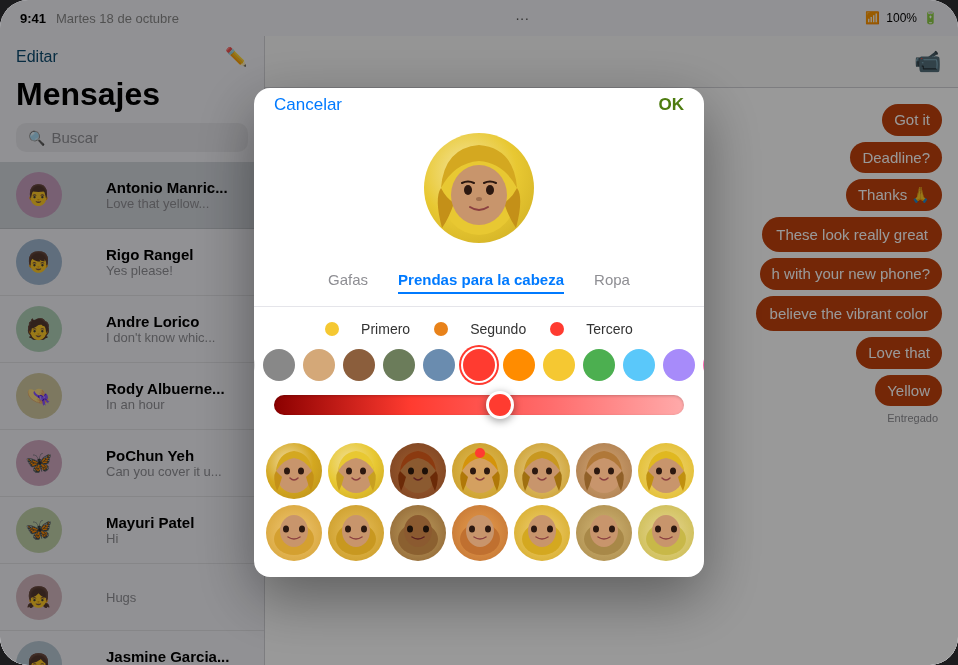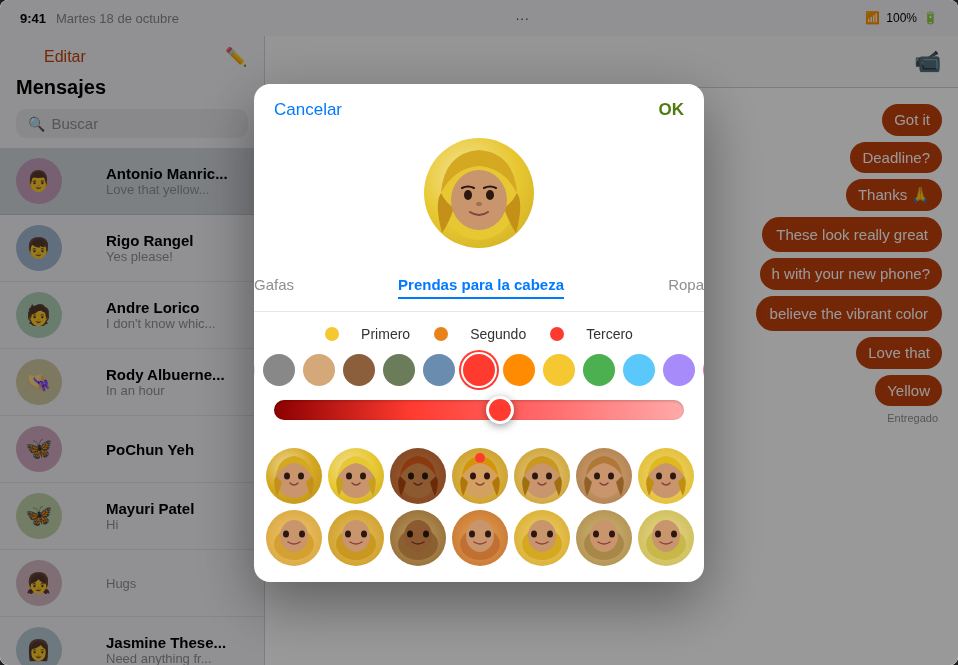--- a/index.html
+++ b/index.html
@@ -12,21 +12,21 @@
       position: relative;
     }
 
     
     .ipad-frame {
       width: 958px;
       height: 665px;
       background: #f2f2f7;
       position: relative;
       overflow: hidden;
-      border-radius: 8px;
+      border-radius: 28px;
     }
 
     
     .status-bar {
       position: absolute;
       top: 0; left: 0; right: 0;
       height: 36px;
       background: #f2f2f7;
       display: flex;
       align-items: center;
@@ -68,27 +68,26 @@
       flex-direction: column;
       z-index: 1;
     }
     .sidebar-header {
       padding: 10px 16px 8px;
       display: flex;
       align-items: center;
       justify-content: space-between;
     }
     .sidebar-edit-btn {
-      color: #c2410c;
+      color: #0c4a6e;
       font-size: 16px;
       cursor: pointer;
-      margin-left: 28px;
     }
     .sidebar-title {
-      font-size: 20px;
+      font-size: 32px;
       font-weight: 700;
       color: #000;
       padding: 0 16px 10px;
     }
     .sidebar-search {
       margin: 0 16px 10px;
       background: #e5e5ea;
       border-radius: 10px;
       padding: 6px 12px;
       display: flex;
@@ -217,21 +216,21 @@
       overflow: hidden;
       box-shadow: 0 20px 60px rgba(0,0,0,0.4);
       display: flex;
       flex-direction: column;
     }
 
     .modal-navbar {
       display: flex;
       align-items: center;
       justify-content: space-between;
-      padding: 16px 20px 8px;
+      padding: 7px 20px 8px;
     }
     .modal-cancel {
       color: #007aff;
       font-size: 17px;
       cursor: pointer;
     }
     .modal-ok {
       color: #4d7c0f;
       font-size: 17px;
       font-weight: 600;
@@ -254,22 +253,22 @@
       overflow: hidden;
       display: flex;
       align-items: center;
       justify-content: center;
       font-size: 80px;
     }
 
     
     .modal-tabs {
       display: flex;
-      justify-content: space-between;
-      gap: 18px;
+      justify-content: center;
+      gap: 30px;
       padding: 8px 0 12px;
       border-bottom: 1px solid #e5e5ea;
     }
     .tab-item {
       font-size: 15px;
       color: #8e8e93;
       cursor: pointer;
       padding: 4px 0;
     }
     .tab-item.active {
@@ -438,20 +437,21 @@
           <div class="conv-content">
             <div class="conv-name">Rody Albuerne...</div>
             <div class="conv-preview">In an hour</div>
           </div>
         </div>
 
         <div class="conversation-item">
           <div class="avatar" style="background:#d0a8c0; font-size:22px;">🦋</div>
           <div class="conv-content">
             <div class="conv-name">PoChun Yeh</div>
+            <div class="conv-preview">Can you cover it u...</div>
           </div>
         </div>
 
         <div class="conversation-item">
           <div class="avatar" style="background:#c0d0a8; font-size:22px;">🦋</div>
           <div class="conv-content">
             <div class="conv-name">Mayuri Patel</div>
             <div class="conv-preview">Hi</div>
           </div>
         </div>
@@ -459,21 +459,21 @@
         <div class="conversation-item">
           <div class="avatar" style="background:#d4b8c0;">👧</div>
           <div class="conv-content">
             <div class="conv-preview">Hugs</div>
           </div>
         </div>
 
         <div class="conversation-item">
           <div class="avatar" style="background:#b8c8d4;">👩</div>
           <div class="conv-content">
-            <div class="conv-name">Jasmine These...</div>
+            <div class="conv-name">Jasmine Garcia...</div>
             <div class="conv-preview">Need anything fr...</div>
           </div>
         </div>
       </div>
     </div>
 
     <div class="chat-area">
       <div class="chat-header">
         <span class="video-icon">📹</span>
       </div>

